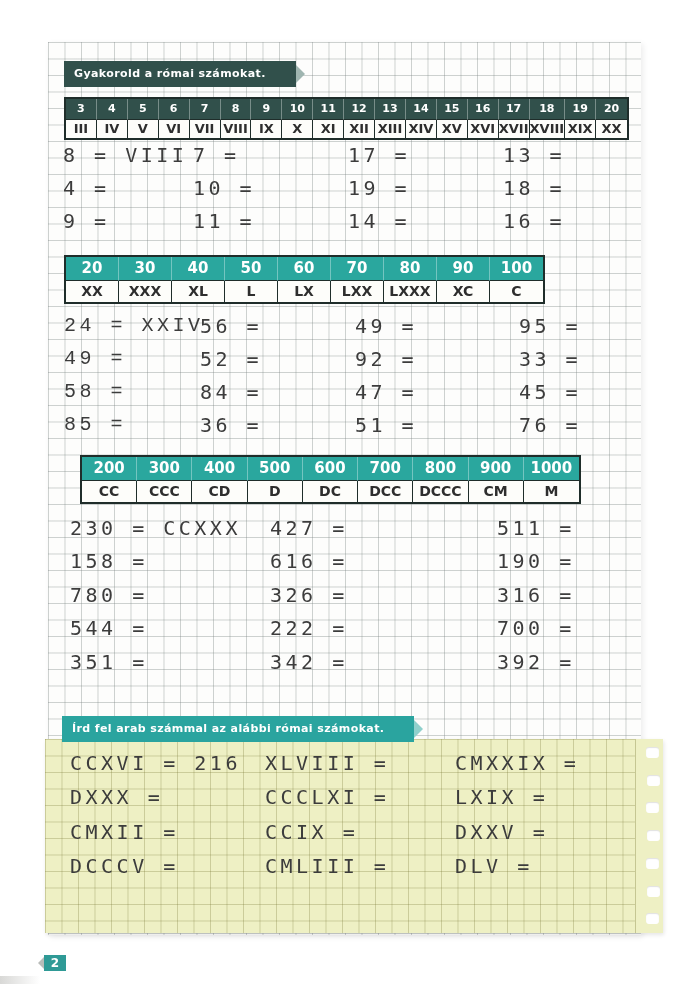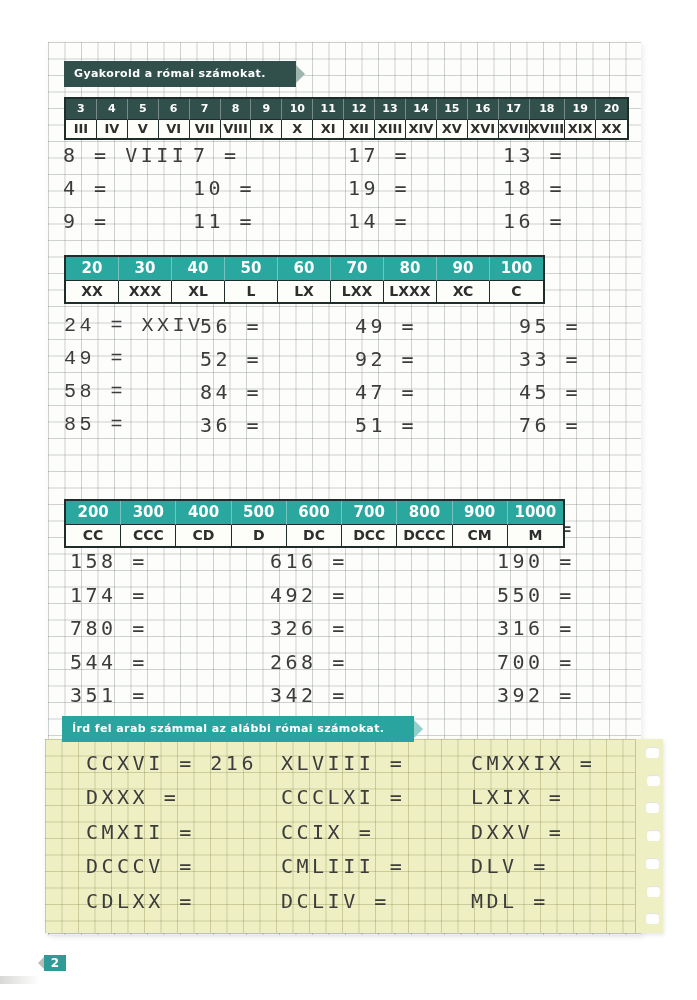--- a/index.html
+++ b/index.html
@@ -44,40 +44,40 @@
   }
   .reftable .rm{
     background:#fdfdfa;color:#2e2e2e;font-weight:bold;text-align:center;
     border-right:1px solid #1f2d2a;
   }
   .reftable .col:last-child .hd,.reftable .col:last-child .rm{border-right:none;}
   .t1{left:64px;top:97px;width:561px;grid-template-columns:repeat(18,1fr);}
   .t1 .hd{background:#31504b;font-size:11px;height:20px;line-height:20px;}
   .t1 .rm{font-size:13px;height:18px;line-height:18px;}
   .t2{left:64px;top:255px;width:477px;grid-template-columns:repeat(9,1fr);}
-  .t3{left:64px;top:455px;width:497px;grid-template-columns:repeat(9,1fr);margin-top:44px;}
+  .t3{left:80px;top:455px;width:497px;grid-template-columns:repeat(9,1fr);}
   .t2 .hd,.t3 .hd{background:#2aa79e;font-size:15px;height:23px;line-height:23px;}
   .t2 .rm,.t3 .rm{font-size:14px;height:21px;line-height:21px;}
 
   
   .exgrid{position:absolute;z-index:3;}
   .ex-row{position:relative;height:33px;}
   .ex-cell{
     position:absolute;top:0;white-space:pre;
     font-family:"DejaVu Sans Mono",monospace;font-size:20px;letter-spacing:3.5px;
     color:#3c3c3c;
   }
   .ones{left:57px;top:143px;width:560px;}
   .ones .c0{left:6px;}   .ones .c1{left:136px;} .ones .c2{left:291px;} .ones .c3{left:446px;}
   .tens{left:64px;top:314px;width:560px;}
   .tens .c0{left:0;font-family:Liberation Mono, monospace;}   .tens .c1{left:136px;text-align:right;} .tens .c2{left:291px;} .tens .c3{left:455px;}
   .hund{left:64px;top:516px;width:560px;}
   .hund .ex-row{height:33.4px;padding-left:36px;}
   .hund .c0{left:6px;}   .hund .c1{left:206px;} .hund .c2{left:433px;}
-  .r2a{left:64px;top:751px;width:560px;margin-left:16px;}
+  .r2a{left:64px;top:751px;width:560px;}
   .r2a .ex-row{height:34.4px;}
   .r2a .c0{left:6px;}    .r2a .c1{left:201px;}  .r2a .c2{left:391px;text-align:right;}
 
   
   .yellow{
     position:absolute;left:45px;top:739px;width:618px;height:194px;
     background-color:#eef0c4;
     background-image:
       linear-gradient(to right, rgba(120,120,55,0.30) 1px, transparent 1px),
       linear-gradient(to bottom, rgba(120,120,55,0.30) 1px, transparent 1px);
@@ -323,32 +323,27 @@
         <span class="ex-cell c0">230 = CCXXX</span>
         <span class="ex-cell c1">427 =</span>
         <span class="ex-cell c2">511 =</span>
       </div>
       <div class="ex-row">
         <span class="ex-cell c0">158 =</span>
         <span class="ex-cell c1">616 =</span>
         <span class="ex-cell c2">190 =</span>
       </div>
       <div class="ex-row">
-        <span class="ex-cell c0">174 =</span>
-        <span class="ex-cell c1">492 =</span>
-        <span class="ex-cell c2">550 =</span>
-      </div>
-      <div class="ex-row">
         <span class="ex-cell c0">780 =</span>
         <span class="ex-cell c1">326 =</span>
         <span class="ex-cell c2">316 =</span>
       </div>
       <div class="ex-row">
         <span class="ex-cell c0">544 =</span>
-        <span class="ex-cell c1">268 =</span>
+        <span class="ex-cell c1">222 =</span>
         <span class="ex-cell c2">700 =</span>
       </div>
       <div class="ex-row">
         <span class="ex-cell c0">351 =</span>
         <span class="ex-cell c1">342 =</span>
         <span class="ex-cell c2">392 =</span>
       </div>
     </div>
 
   <div class="yellow">
@@ -378,22 +373,17 @@
       <div class="ex-row">
         <span class="ex-cell c0">CMXII =</span>
         <span class="ex-cell c1">CCIX =</span>
         <span class="ex-cell c2">DXXV =</span>
       </div>
       <div class="ex-row">
         <span class="ex-cell c0">DCCCV =</span>
         <span class="ex-cell c1">CMLIII =</span>
         <span class="ex-cell c2">DLV =</span>
       </div>
-      <div class="ex-row">
-        <span class="ex-cell c0">CDLXX =</span>
-        <span class="ex-cell c1">DCLIV =</span>
-        <span class="ex-cell c2">MDL =</span>
-      </div>
     </div>
 
   <div class="page-flag">2</div>
   <div class="bottom-smudge"></div>
 </div>
 
 </body></html>

